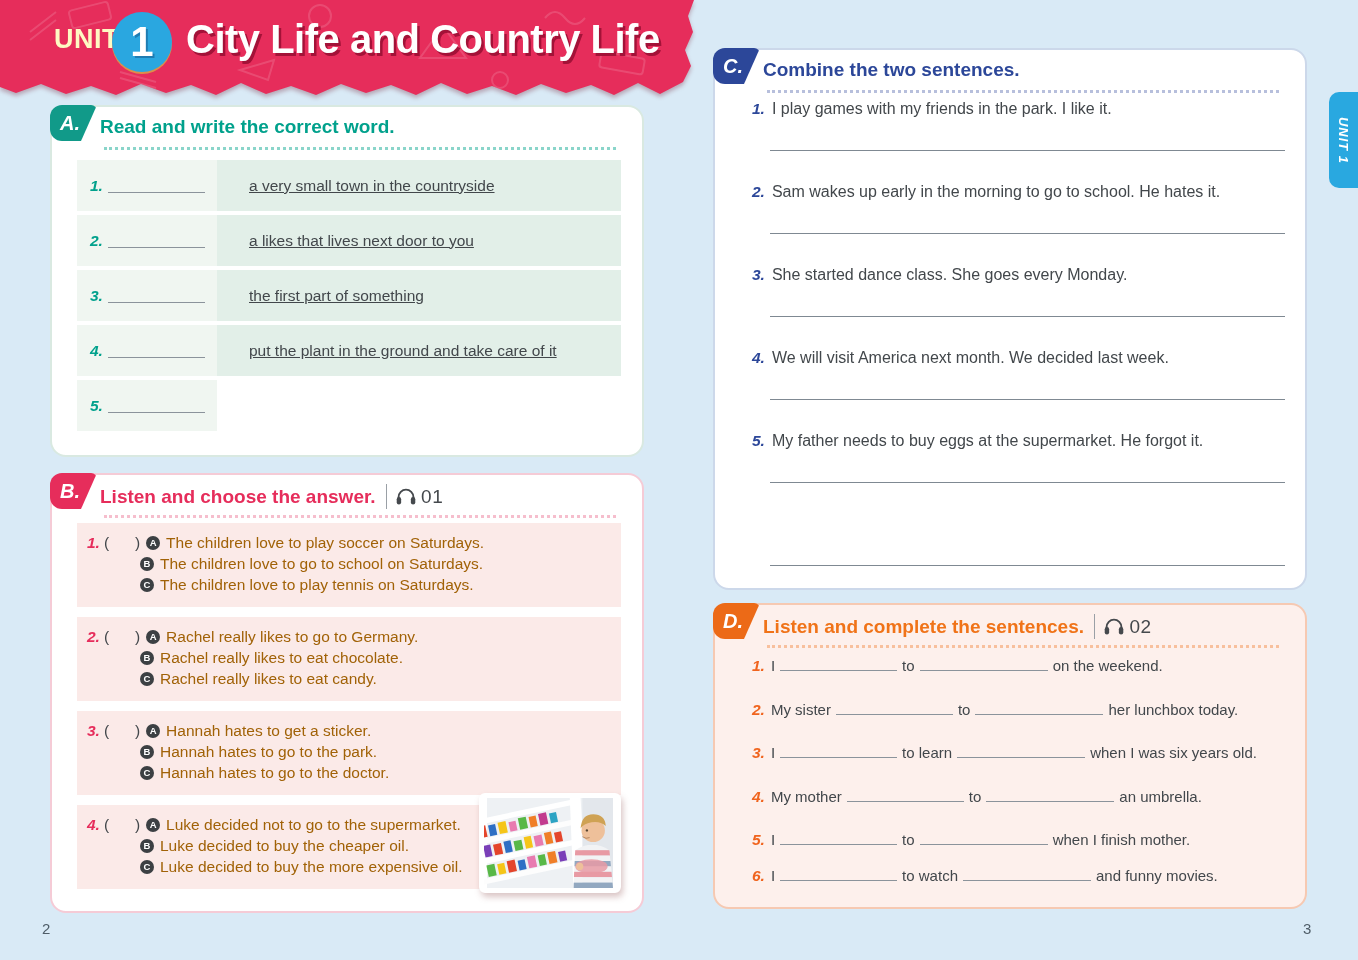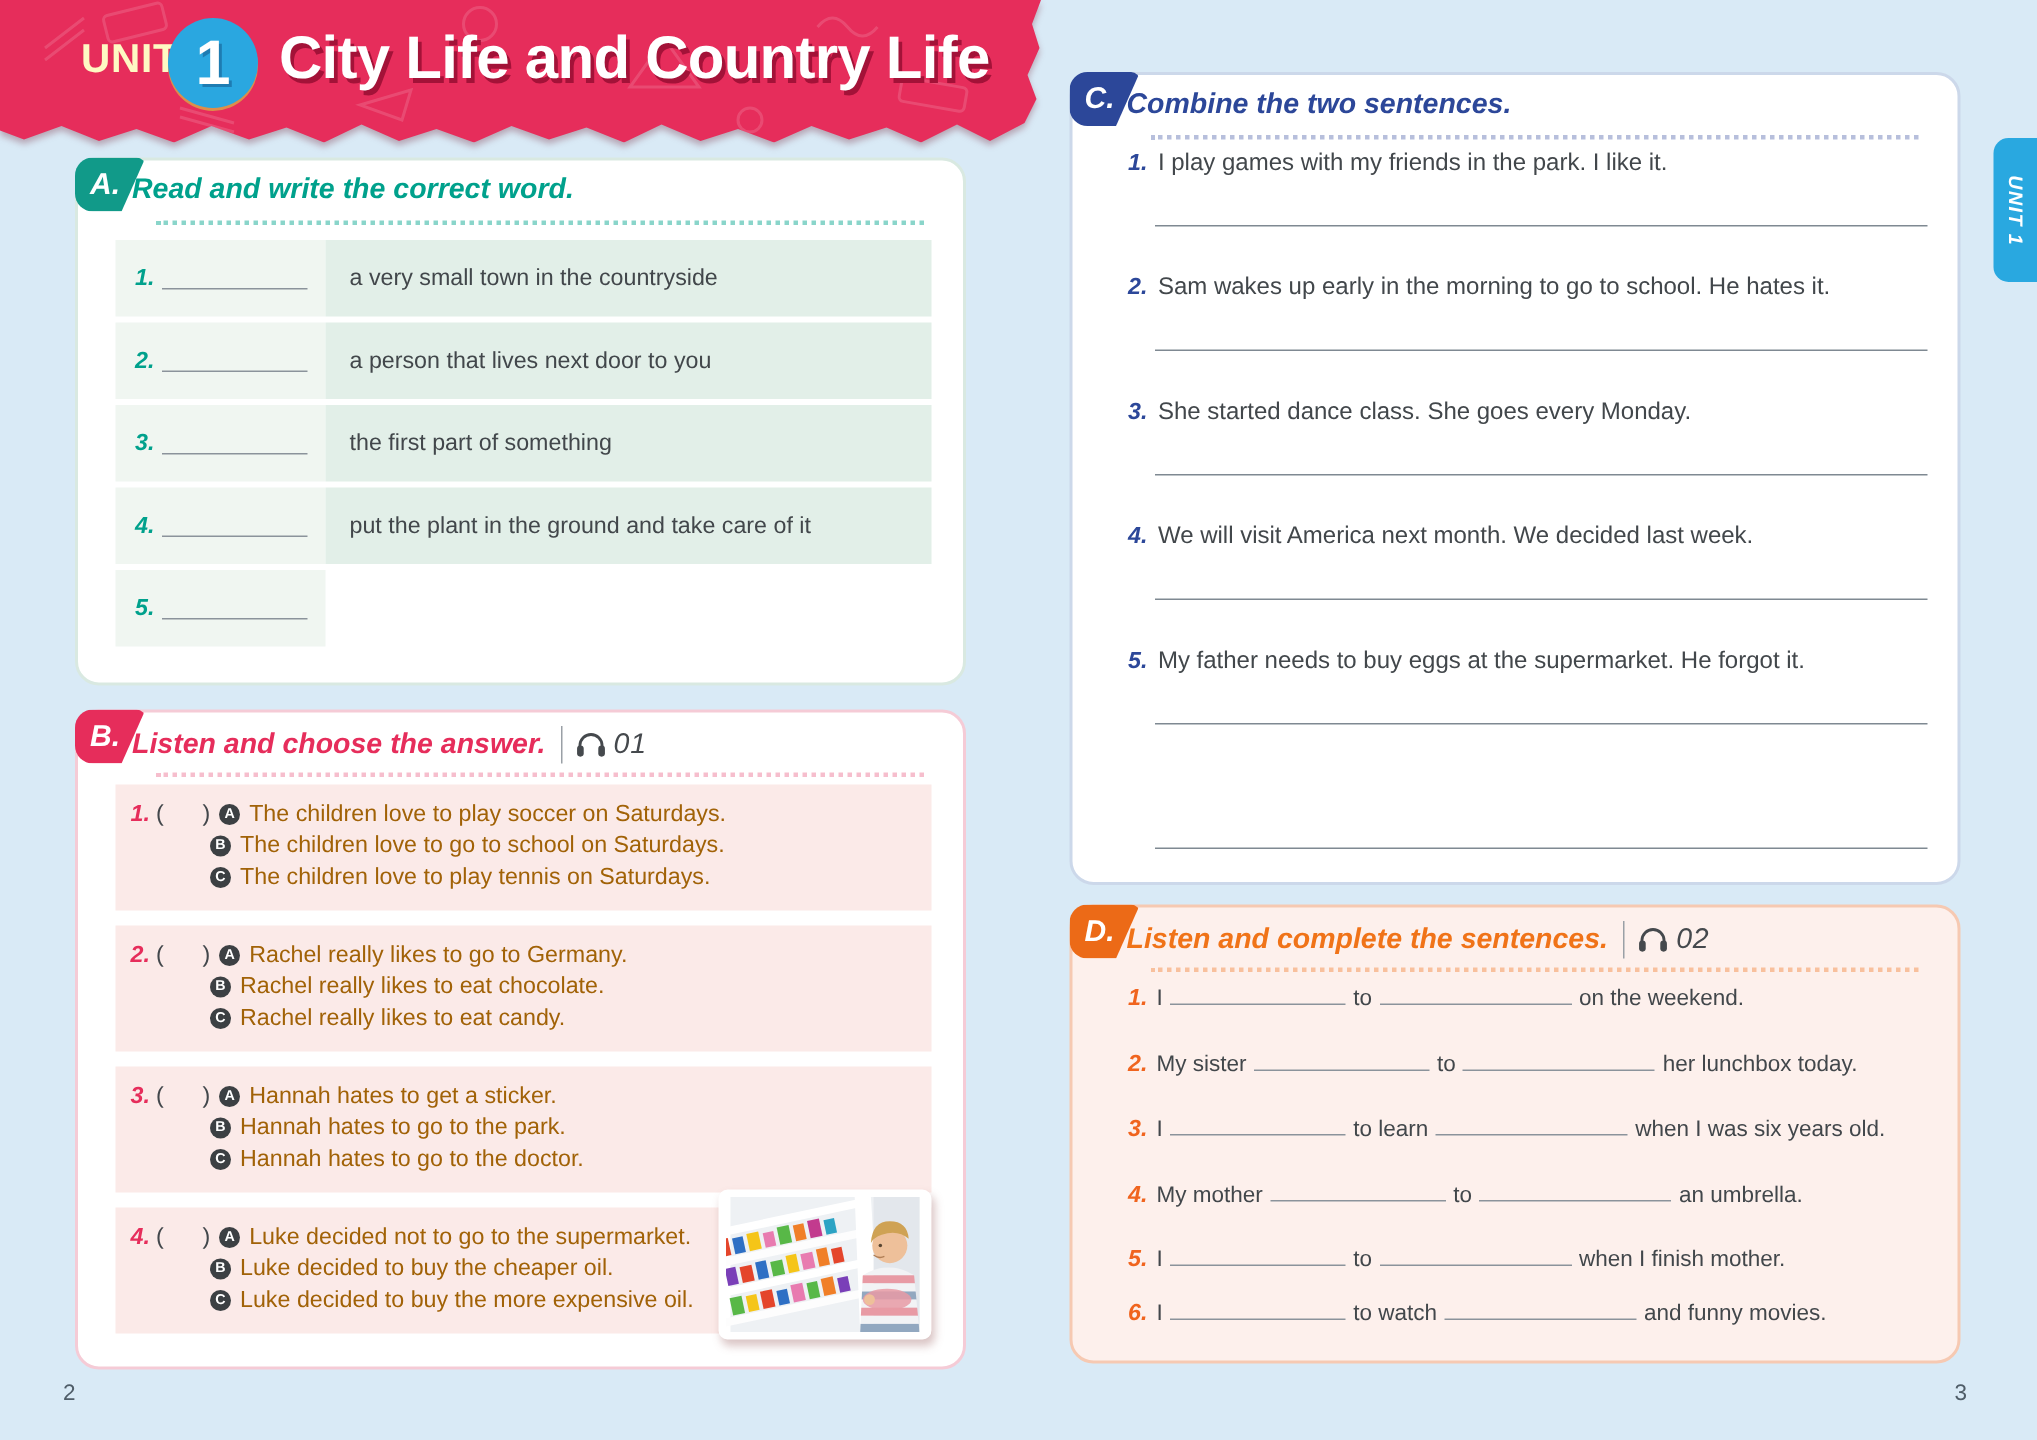--- a/index.html
+++ b/index.html
@@ -48,41 +48,41 @@
 
   .badge { position:absolute; left:-2px; top:-2px; width:47px; height:36px;
     clip-path:polygon(0 0,100% 0,66% 100%,0 100%); border-radius:12px 6px 0 12px;
     color:#fff; font-weight:bold; font-style:italic; font-size:20px;
     display:flex; align-items:center; padding-left:10px; }
   .badge.teal   { background:#119a89; }
   .badge.pink   { background:#e62d5b; }
   .badge.navy   { background:#2c4799; }
   .badge.orange { background:#ec6a17; }
 
-  .sec-head { position:absolute; left:36px; top:9px; display:flex; align-items:center; white-space:nowrap;font-style:italic; }
+  .sec-head { position:absolute; left:48px; top:9px; display:flex; align-items:center; white-space:nowrap; }
   .sec-title { font-size:19px; font-weight:bold; }
   .sec-title.teal   { color:#00a18c; }
   .sec-title.pink   { color:#e62d5b; }
   .sec-title.navy   { color:#2c4799; }
   .sec-title.orange { color:#f07318; }
   .audio-group { display:flex; align-items:center; margin-left:10px;text-align:center; }
   .audio-div { width:1.5px; height:25px; background:#9aa0a6; margin-right:8px; }
   .audio-num { font-size:19px; color:#45494d; margin-left:4px; letter-spacing:.5px; }
 
   .dotline { position:absolute; left:52px; right:26px; top:40px; border-top:3px dotted currentColor; opacity:.55; }
   .dotline.teal   { color:#2cb3a0; }
   .dotline.pink   { color:#ef8aa5; }
   .dotline.navy   { color:#7d8cc0; }
   .dotline.orange { color:#f49a5e; }
 
   
   .a-row { position:absolute; left:25px; width:544px; height:51px; display:flex; }
   .a-left { width:140px; background:#f0f6f1; display:flex; align-items:center; padding-left:13px; }
-  .a-right { flex:1; background:#e2efe8; display:flex; align-items:center; padding-left:16px;
-    font-size:15.5px; color:#42474b; }
+  .a-right { flex:1; background:#e2efe8; display:flex; align-items:center; padding-left:32px;
+    font-size:15.5px; color:#42474b;text-decoration:underline; }
   .num { font-weight:bold; font-style:italic; font-size:15.5px; }
   .num.teal { color:#00a18c; }
   .blank-a { display:inline-block; width:97px; border-bottom:1.5px solid #8b939b; height:15px; margin-left:5px; }
 
   
   .q { position:absolute; left:25px; width:544px; height:84px; background:#fbeae8;
     padding:9px 0 0 10px; }
   .q-line { display:flex; align-items:center; height:21px; white-space:nowrap; }
   .q-line.cont { padding-left:53px; }
   .num.pink { color:#e62d5b; }
@@ -154,21 +154,21 @@
         <span class="num teal">1.</span>
         <span class="blank-a"></span>
       </div>
     <div class="a-right">a very small town in the countryside</div>
   </div>
   <div class="a-row" style="top:108px">
     <div class="a-left">
         <span class="num teal">2.</span>
         <span class="blank-a"></span>
       </div>
-    <div class="a-right">a person that lives next door to you</div>
+    <div class="a-right">a likes that lives next door to you</div>
   </div>
   <div class="a-row" style="top:163px">
     <div class="a-left">
         <span class="num teal">3.</span>
         <span class="blank-a"></span>
       </div>
     <div class="a-right">the first part of something</div>
   </div>
   <div class="a-row" style="top:218px">
     <div class="a-left">

